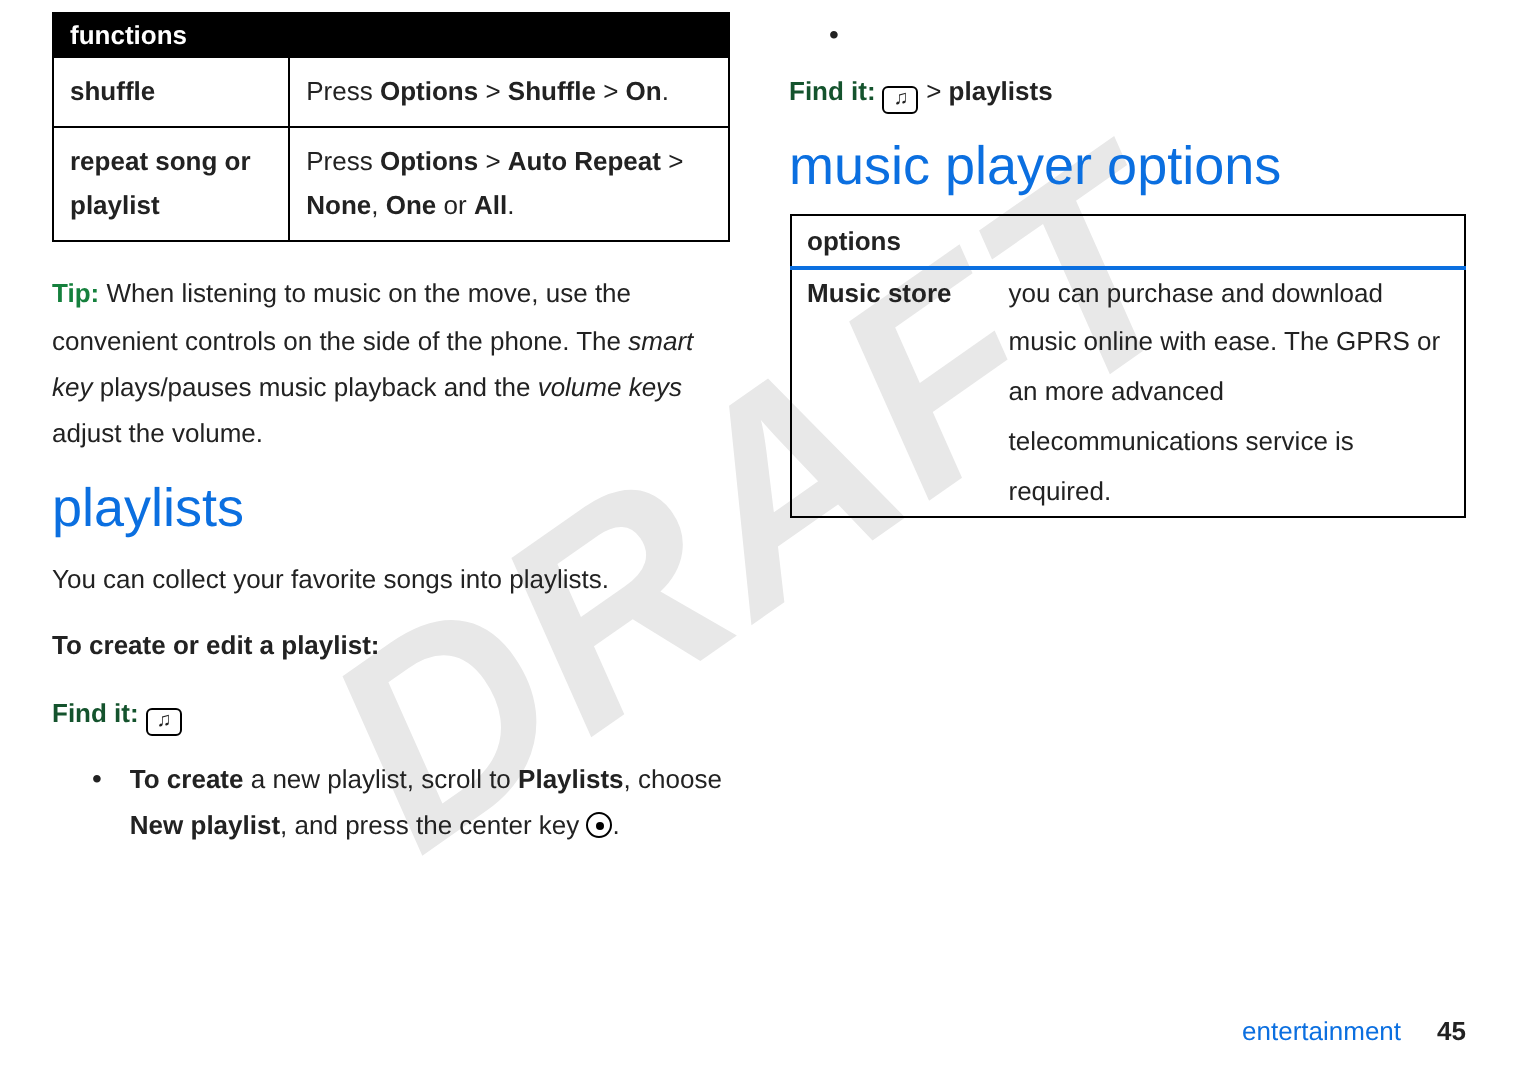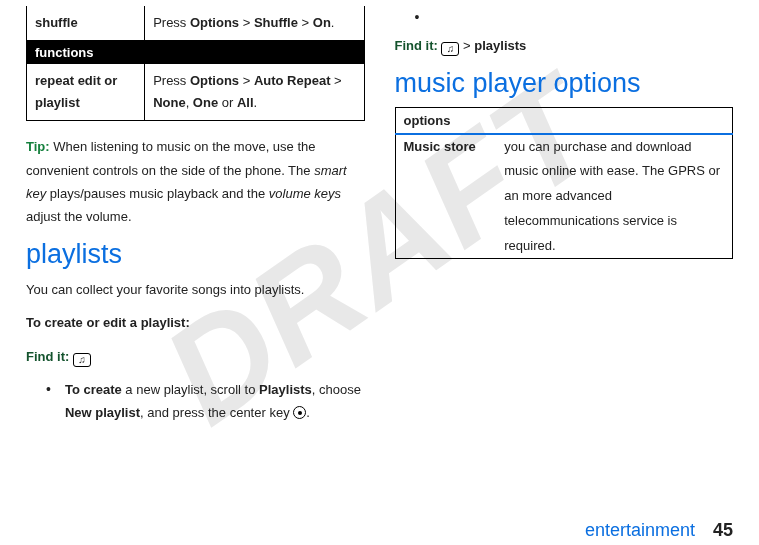--- a/index.html
+++ b/index.html
@@ -127,50 +127,50 @@
     content: "";
     position: absolute;
     left: 50%; top: 50%;
     width: 4px; height: 4px;
     background: #000;
     border-radius: 50%;
     transform: translate(-50%, -50%);
   }
   .footer {
     position: absolute;
-    bottom: 4px;
+    bottom: 22px;
     right: 26px;
-    font-size: 18px;
+    font-size: 13px;
     z-index: 2;
   }
   .footer .sec { color: #0b6fe0; margin-right: 18px; }
   .footer .pg { font-weight: bold; }
 </style>
 </head>
 <body>
 
 <div class="watermark">DRAFT</div>
 
 <div class="page">
 
   <div class="col">
 
     <table class="func">
       <tbody>
           <tr>
+        <th colspan="2">functions</th>
+      </tr>
+      <tr>
         <td class="side cond bold">shuffle</td>
         <td>
           <span>Press </span><span class="cond bold">Options</span><span> &gt; </span><span class="cond bold">Shuffle</span><span> &gt; </span><span class="cond bold">On</span><span>.</span>
         </td>
       </tr>
       <tr>
-        <th colspan="2">functions</th>
-      </tr>
-      <tr>
-        <td class="side cond bold">repeat edit or playlist</td>
+        <td class="side cond bold">repeat song or playlist</td>
         <td>
           <span>Press </span><span class="cond bold">Options</span><span> &gt; </span><span class="cond bold">Auto Repeat</span><span> &gt; </span><span class="cond bold">None</span><span>, </span><span class="cond bold">One</span><span> or </span><span class="cond bold">All</span><span>.</span>
         </td>
       </tr>
     </tbody>
       </table>
 
     <p>
       <span class="tip-label">Tip:</span><span> When listening to music on the move, use the convenient controls on the side of the phone. The </span><span class="italic">smart key</span><span> plays/pauses music playback and the </span><span class="italic">volume keys</span><span> adjust the volume.</span>
     </p>

